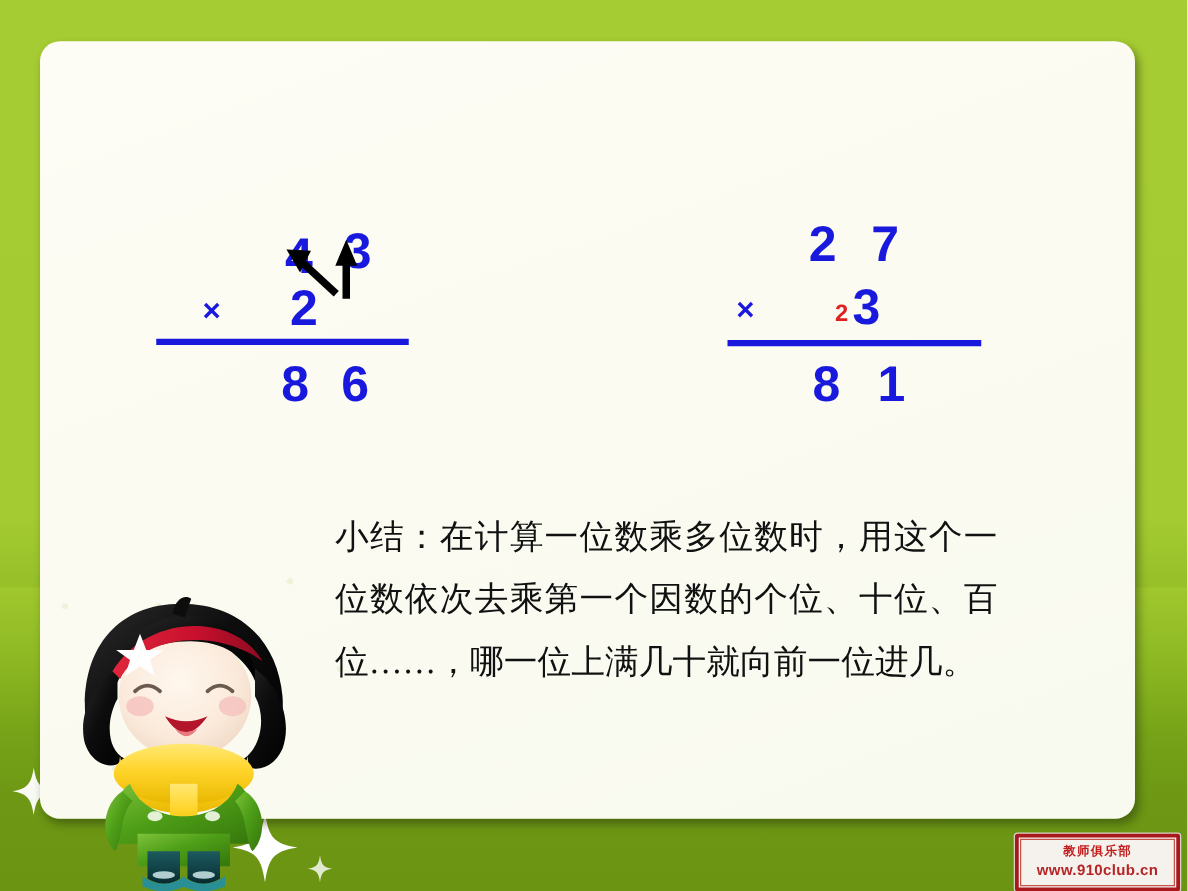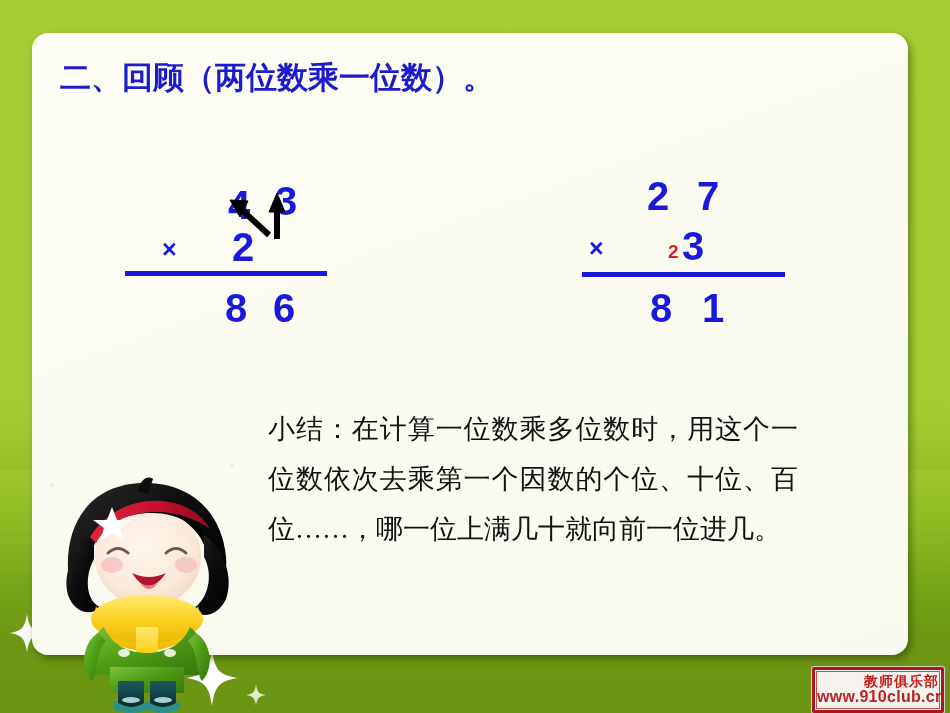--- a/index.html
+++ b/index.html
@@ -153,31 +153,30 @@
     box-shadow: 0 0 0 1px #d9d2c8;
     text-align: center;
     overflow: hidden;
   }
   #wm-inner {
     border: 1px solid #c4514a;
     margin: 1px;
     height: calc(100% - 4px);
   }
   #wm-main {
-    font-size: 14px;
+    font-size: 10px;
     font-weight: bold;
     color: #c21e1e;
     line-height: 18px;
     padding-top: 1px;
     letter-spacing: 1px;
     font-family: "Liberation Serif", "DejaVu Serif", serif;
-    text-align: right;
   }
   #wm-sub {
-    font-size: 16px;
+    font-size: 12px;
     font-weight: bold;
     color: #b52525;
     line-height: 11px;
     letter-spacing: 0.3px;
     font-family: "Liberation Sans", "DejaVu Sans", sans-serif;
   }
 </style>
 </head>
 <body>
 
@@ -192,21 +191,20 @@
     <path d="M17 0 C19 13 22 17 34 19 C22 21 19 25 17 38 C15 25 12 21 0 19 C12 17 15 13 17 0 Z" fill="#ffffff" opacity="0.95"></path>
   </svg>
   <svg class="sparkle" style="left:246px; top:684px; width:20px; height:22px;" viewBox="0 0 20 22">
     <path d="M10 0 C11 8 13 10 20 11 C13 12 11 14 10 22 C9 14 7 12 0 11 C7 10 9 8 10 0 Z" fill="#ffffff" opacity="0.8"></path>
   </svg>
 
   <div id="card">
     <div id="card-sparkle"></div>
   </div>
 
-  <div id="title">二、回顾（两位数乘一位数）。</div>
 
   <div class="problem" id="problem-1">
 
     <span class="digit" style="left:108px; top:10px;">4</span>
 
     <span class="digit" style="left:155px; top:6px;">3</span>
 
     <span class="op-times" style="left:42px; top:62px;">×</span>
 
     <span class="digit" style="left:112px; top:52px;">2</span>

